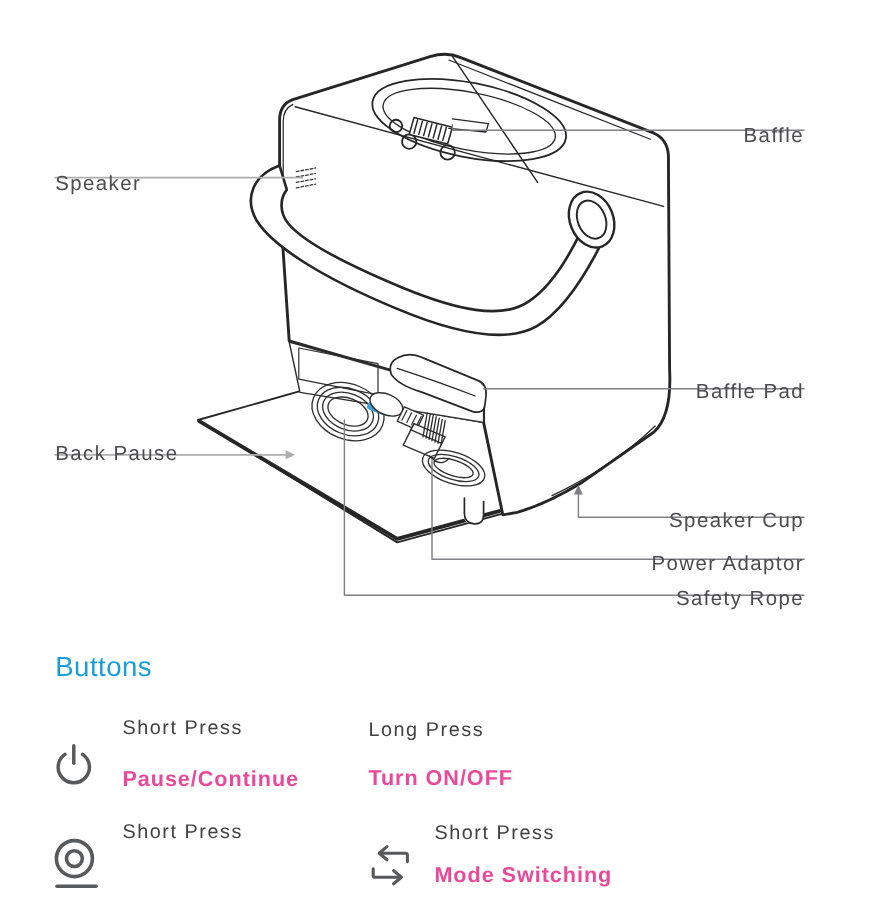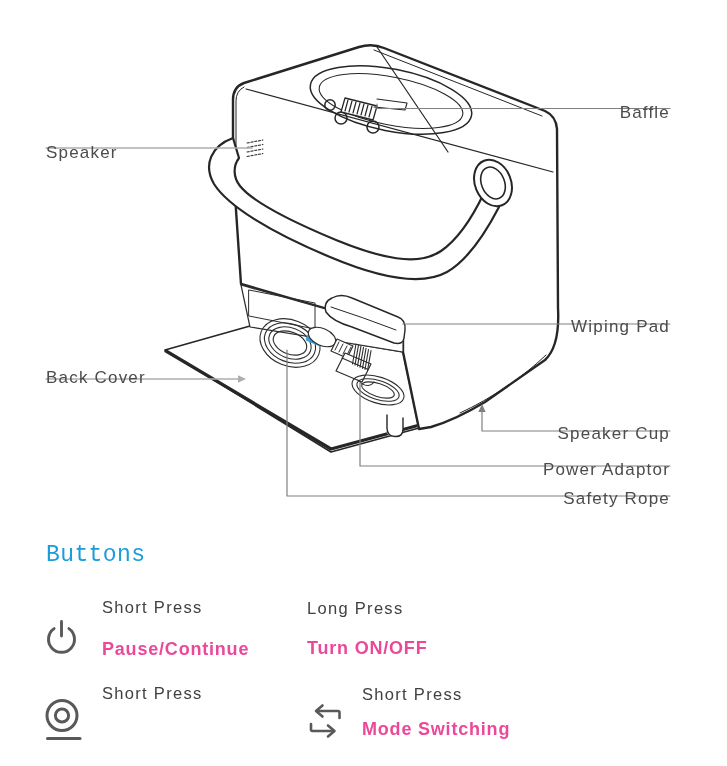--- a/index.html
+++ b/index.html
@@ -126,27 +126,27 @@
         <path d="M482,410 L482,431 L670,431" stroke="#7f8084" stroke-width="1.2"></path>
         <polygon points="482,404 478.3,412 485.7,412" fill="#7f8084" stroke="none"></polygon>
         <path d="M360,383 L360,466 L670,466" stroke="#7f8084" stroke-width="1.2"></path>
         <path d="M287,350 L287,496 L670,496" stroke="#7f8084" stroke-width="1.2"></path>
       </g>
     </g>
   </svg>
 
   <div class="dlabel" style="left:46px;top:124px">Speaker</div>
   <div class="dlabel r" style="right:57px;top:84px">Baffle</div>
-  <div class="dlabel r" style="right:57px;top:298px">Wiping Pad</div>
-  <div class="dlabel" style="left:46px;top:349px">Back Cover</div>
+  <div class="dlabel r" style="right:57px;top:298px">Baffle Pad</div>
+  <div class="dlabel" style="left:46px;top:349px">Back Pause</div>
   <div class="dlabel r" style="right:57px;top:405px">Speaker Cup</div>
   <div class="dlabel r" style="right:57px;top:441px">Power Adaptor</div>
   <div class="dlabel r" style="right:57px;top:470px">Safety Rope</div>
 
-  <div class="heading" style="color: rgb(26, 157, 217); font-family: Liberation Mono, monospace;">Buttons</div>
+  <div class="heading" style="color: rgb(26, 157, 217);">Buttons</div>
 
   <div class="bicon" style="left:46px;top:619px">
     <svg width="31" height="38" viewBox="0 0 31 38">
       <g stroke="#58595b" stroke-width="2.9" fill="none" stroke-linecap="round">
         <path d="M8.1,9.6 A13,13 0 1 0 22.9,9.6"></path>
         <path d="M15.5,2.5 L15.5,17"></path>
       </g>
     </svg>
   </div>
   <div class="press" style="left:102px;top:598px">Short Press</div>

